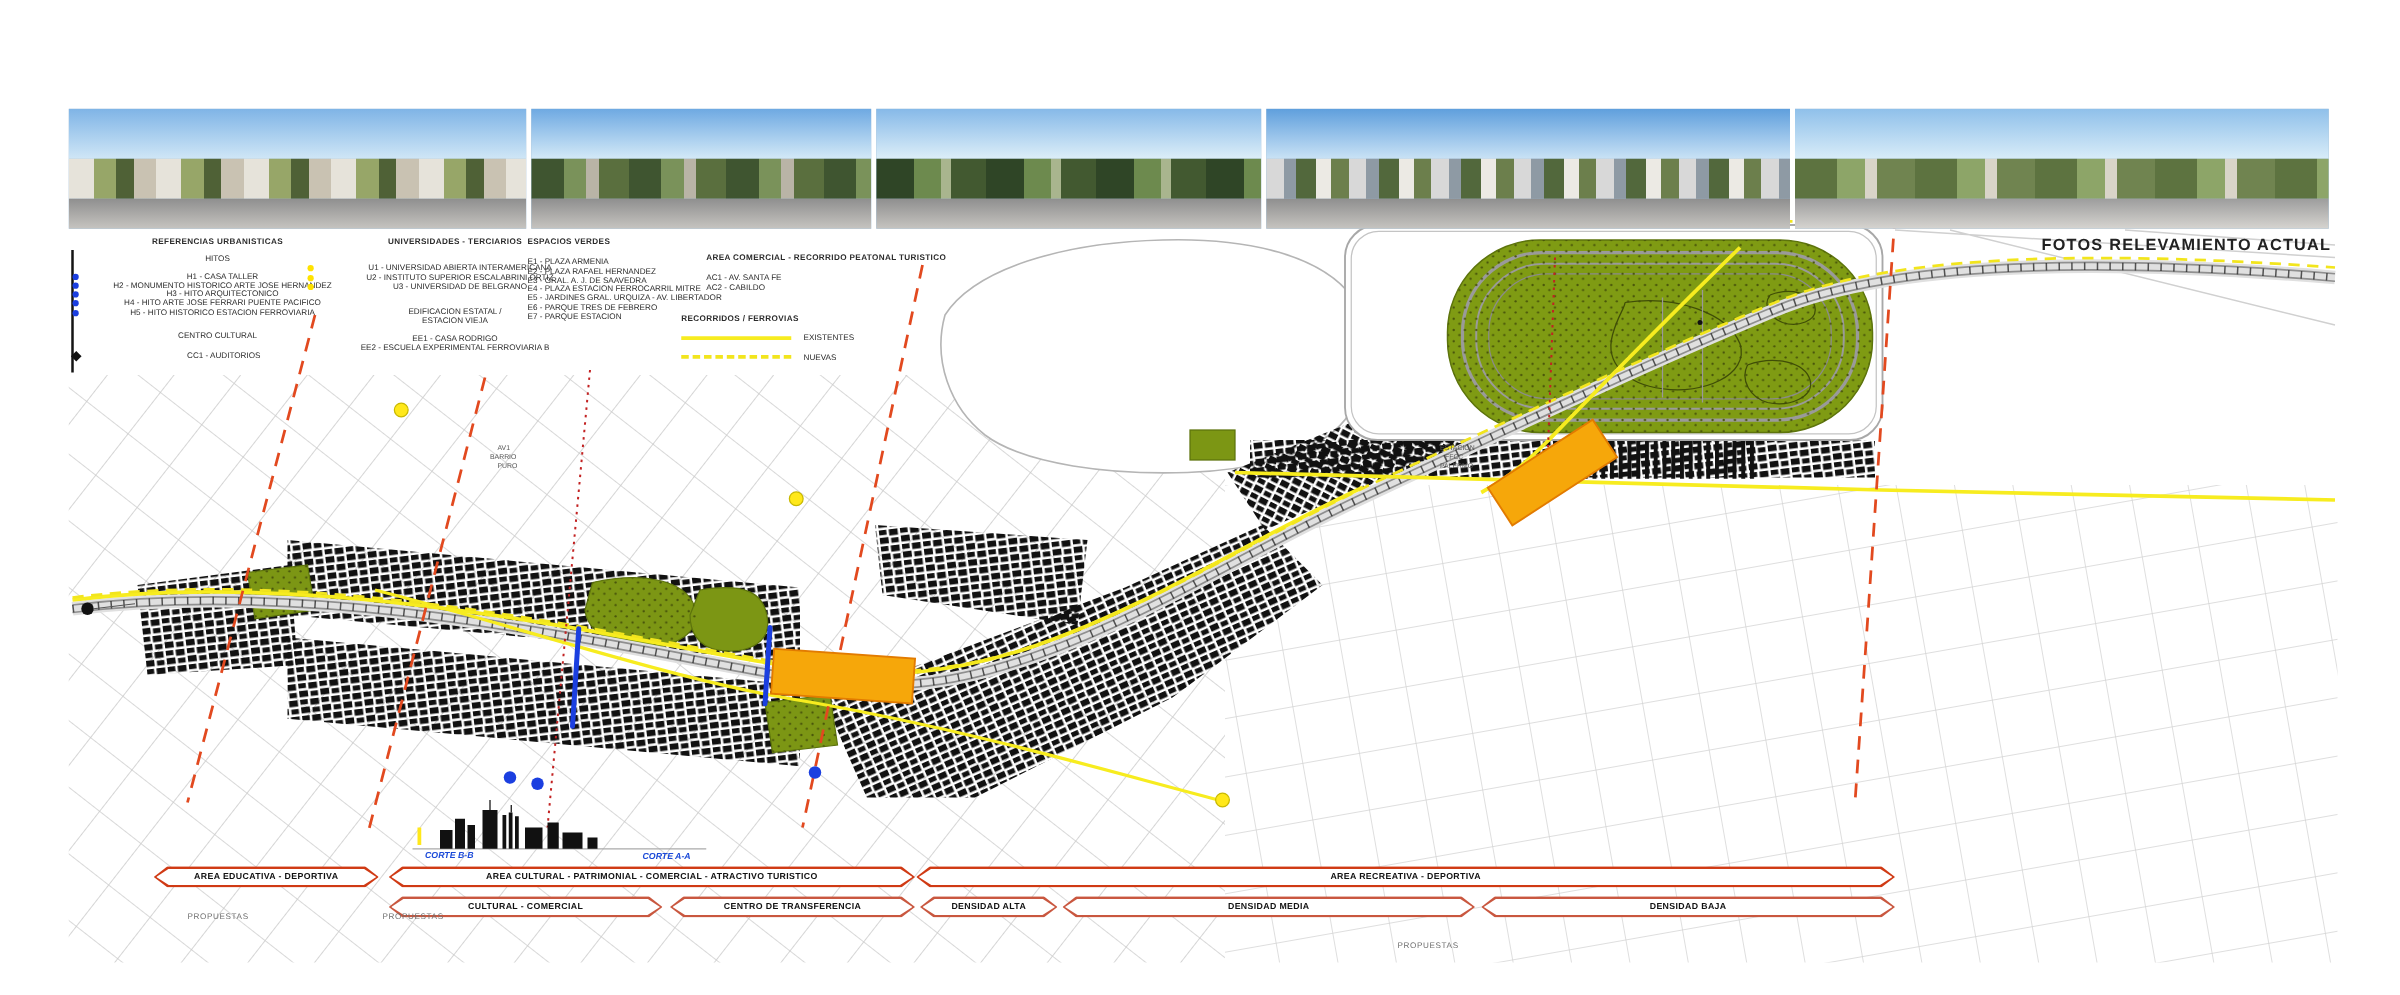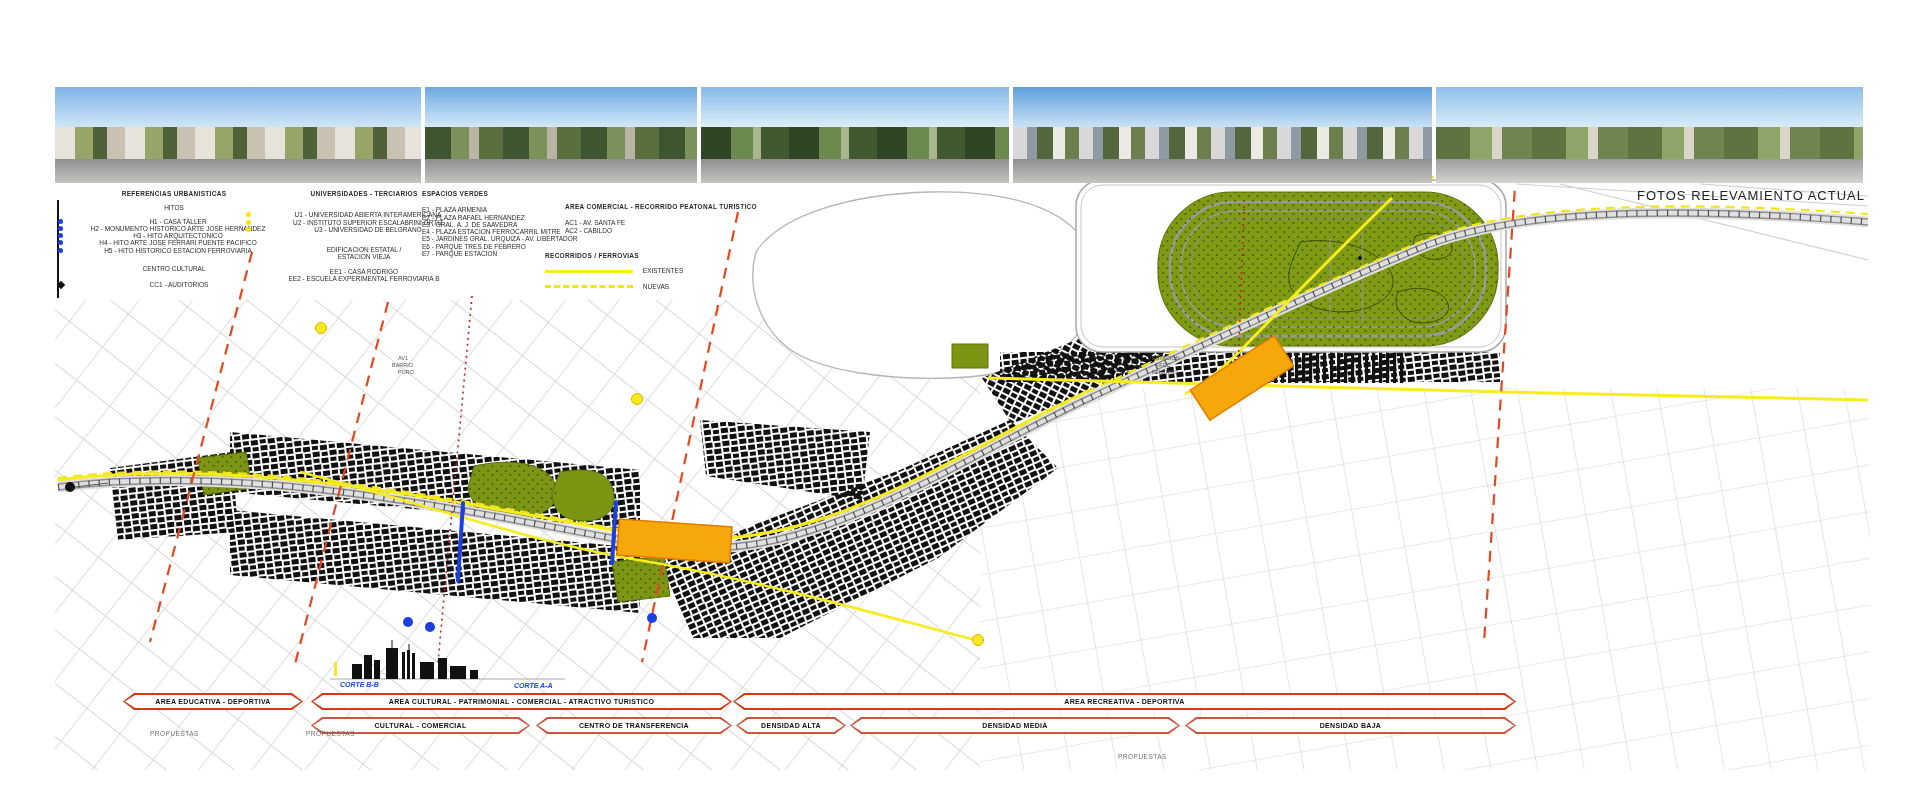--- a/index.html
+++ b/index.html
@@ -20,21 +20,21 @@
   .p1 .mid{background:repeating-linear-gradient(90deg,#e6e3da 0 20px,#97a668 20px 38px,#4f6136 38px 52px,#c9c2b2 52px 70px);}
   .p2 .mid{background:repeating-linear-gradient(90deg,#3f5530 0 26px,#7a925a 26px 44px,#b9b4a6 44px 54px,#5a6f3e 54px 78px);}
   .p3 .mid{background:repeating-linear-gradient(90deg,#2f4526 0 30px,#6d8a4e 30px 52px,#a9b58e 52px 60px,#425930 60px 88px);}
   .p4 .mid{background:repeating-linear-gradient(90deg,#d8d8d8 0 14px,#8e9aa4 14px 24px,#52683c 24px 40px,#eceae4 40px 52px,#6c7f4c 52px 66px);}
   .p5 .mid{background:repeating-linear-gradient(90deg,#5d7340 0 34px,#8da568 34px 56px,#d9d5c9 56px 66px,#708450 66px 96px);}
   .photo .road{background:linear-gradient(#8f8f8f,#c6c4c0);}
   .p5 .road{background:linear-gradient(#9d9d9d,#d6d4d0);}
 
   
   .caption{position:absolute;top:188px;left:1350px;width:515px;text-align:right;
-    font-size:13px;letter-spacing:1px;color:#222;}
+    font-size:13px;letter-spacing:1px;color:#222;font-weight:bold;}
 
   
   .leg{position:absolute;color:#2b2b2b;font-size:6.5px;line-height:7.3px;white-space:nowrap;}
   .leg .ttl{font-weight:bold;letter-spacing:.3px;}
   .lrow{display:flex;align-items:flex-start;}
   .dot{width:5px;height:5px;border-radius:50%;flex:0 0 auto;margin:1px 3px 0 0;}
   .dot.blue{background:#1b3fe0;}
   .dot.yellow{background:#ffe200;}
   .diam{width:6px;height:6px;background:#111;transform:rotate(45deg);flex:0 0 auto;margin:1px 4px 0 0;}
   .ltext{flex:1;text-align:center;}

